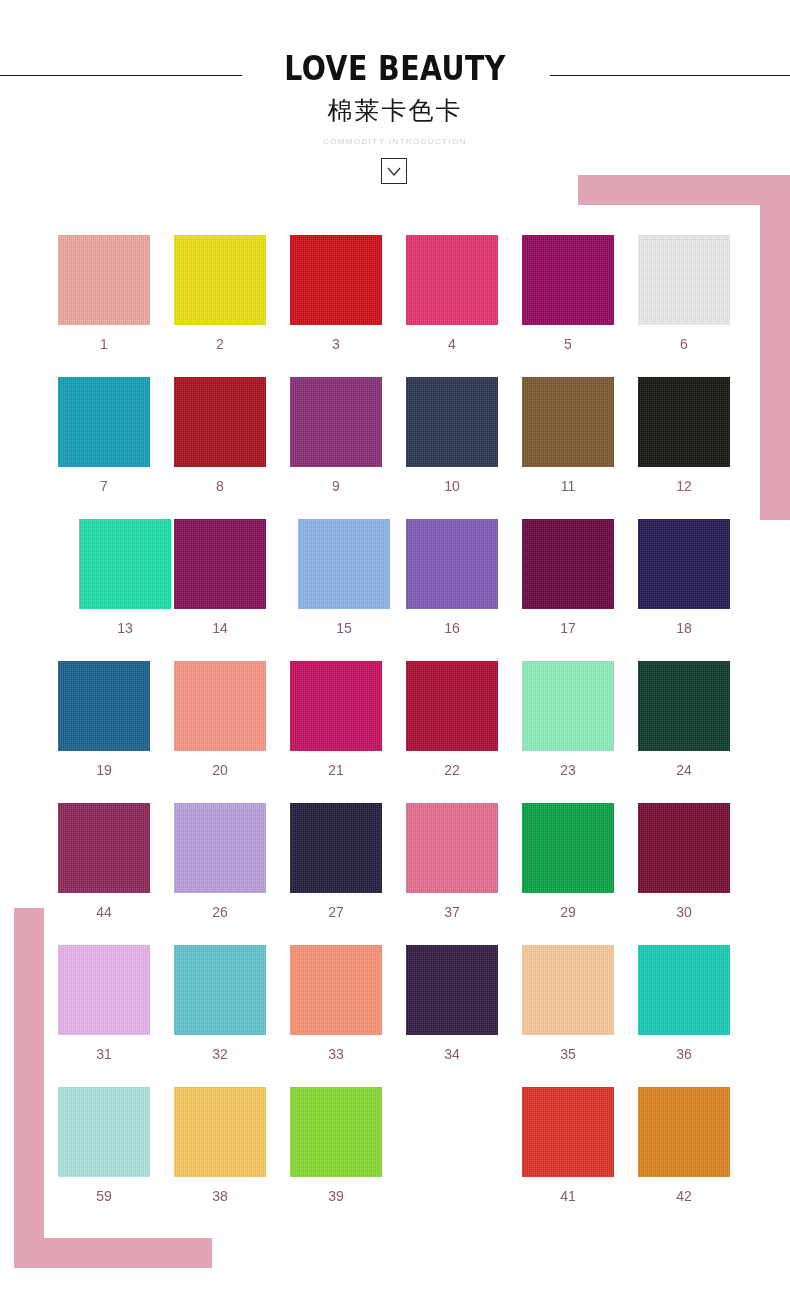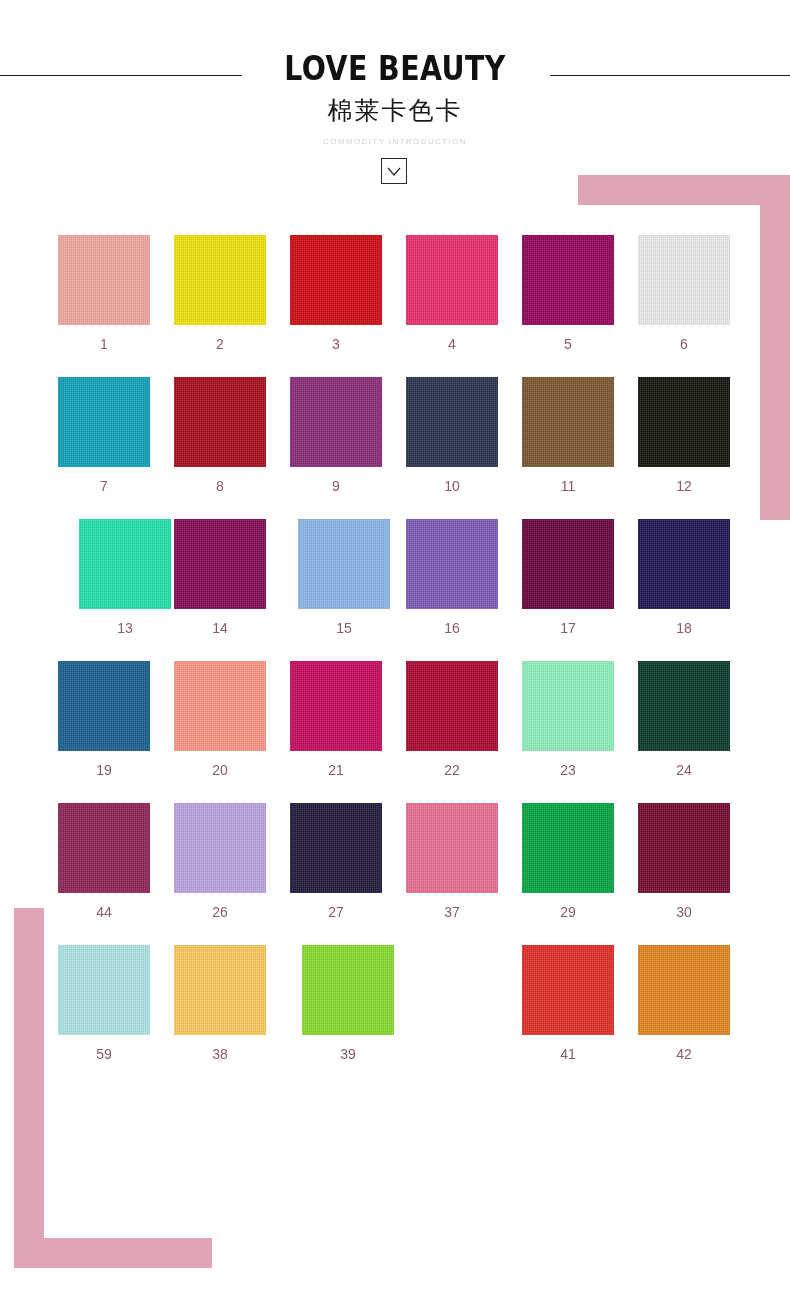--- a/index.html
+++ b/index.html
@@ -323,28 +323,54 @@
         <div class="swatch-chip" style="background-color: rgb(8, 165, 69);"></div>
         <div class="swatch-label" style="color: rgb(138, 90, 106);">29</div>
       </div>
       <div class="swatch-cell" style="left: 580px;">
         <div class="swatch-chip" style="background-color: rgb(120, 12, 49);"></div>
         <div class="swatch-label" style="color: rgb(138, 90, 106);">30</div>
       </div>
     </div>
     <div class="swatch-row">
       <div class="swatch-cell" style="left: 0px;">
+        <div class="swatch-chip" style="background-color: rgb(234, 180, 237);"></div>
+        <div class="swatch-label" style="color: rgb(138, 90, 106);">31</div>
+      </div>
+      <div class="swatch-cell" style="left: 116px;">
+        <div class="swatch-chip" style="background-color: rgb(98, 196, 206);"></div>
+        <div class="swatch-label" style="color: rgb(138, 90, 106);">32</div>
+      </div>
+      <div class="swatch-cell" style="left: 232px;">
+        <div class="swatch-chip" style="background-color: rgb(251, 148, 118);"></div>
+        <div class="swatch-label" style="color: rgb(138, 90, 106);">33</div>
+      </div>
+      <div class="swatch-cell" style="left: 348px;">
+        <div class="swatch-chip" style="background-color: rgb(52, 26, 69);"></div>
+        <div class="swatch-label" style="color: rgb(138, 90, 106);">34</div>
+      </div>
+      <div class="swatch-cell" style="left: 464px;">
+        <div class="swatch-chip" style="background-color: rgb(249, 203, 156);"></div>
+        <div class="swatch-label" style="color: rgb(138, 90, 106);">35</div>
+      </div>
+      <div class="swatch-cell" style="left: 580px;">
+        <div class="swatch-chip" style="background-color: rgb(24, 207, 182);"></div>
+        <div class="swatch-label" style="color: rgb(138, 90, 106);">36</div>
+      </div>
+    </div>
+    <div class="swatch-row">
+      <div class="swatch-cell" style="left: 0px;">
         <div class="swatch-chip" style="background-color: rgb(174, 228, 228);"></div>
         <div class="swatch-label" style="color: rgb(138, 90, 106);">59</div>
       </div>
       <div class="swatch-cell" style="left: 116px;">
         <div class="swatch-chip" style="background-color: rgb(251, 202, 94);"></div>
         <div class="swatch-label" style="color: rgb(138, 90, 106);">38</div>
       </div>
-      <div class="swatch-cell" style="left: 244px;">
+      <div class="swatch-cell" style="left: 232px;">
         <div class="swatch-chip" style="background-color: rgb(135, 220, 48);"></div>
         <div class="swatch-label" style="color: rgb(138, 90, 106);">39</div>
       </div>
       <div class="swatch-cell" style="left: 464px;">
         <div class="swatch-chip" style="background-color: rgb(224, 48, 40);"></div>
         <div class="swatch-label" style="color: rgb(138, 90, 106);">41</div>
       </div>
       <div class="swatch-cell" style="left: 580px;">
         <div class="swatch-chip" style="background-color: rgb(224, 134, 32);"></div>
         <div class="swatch-label" style="color: rgb(138, 90, 106);">42</div>

